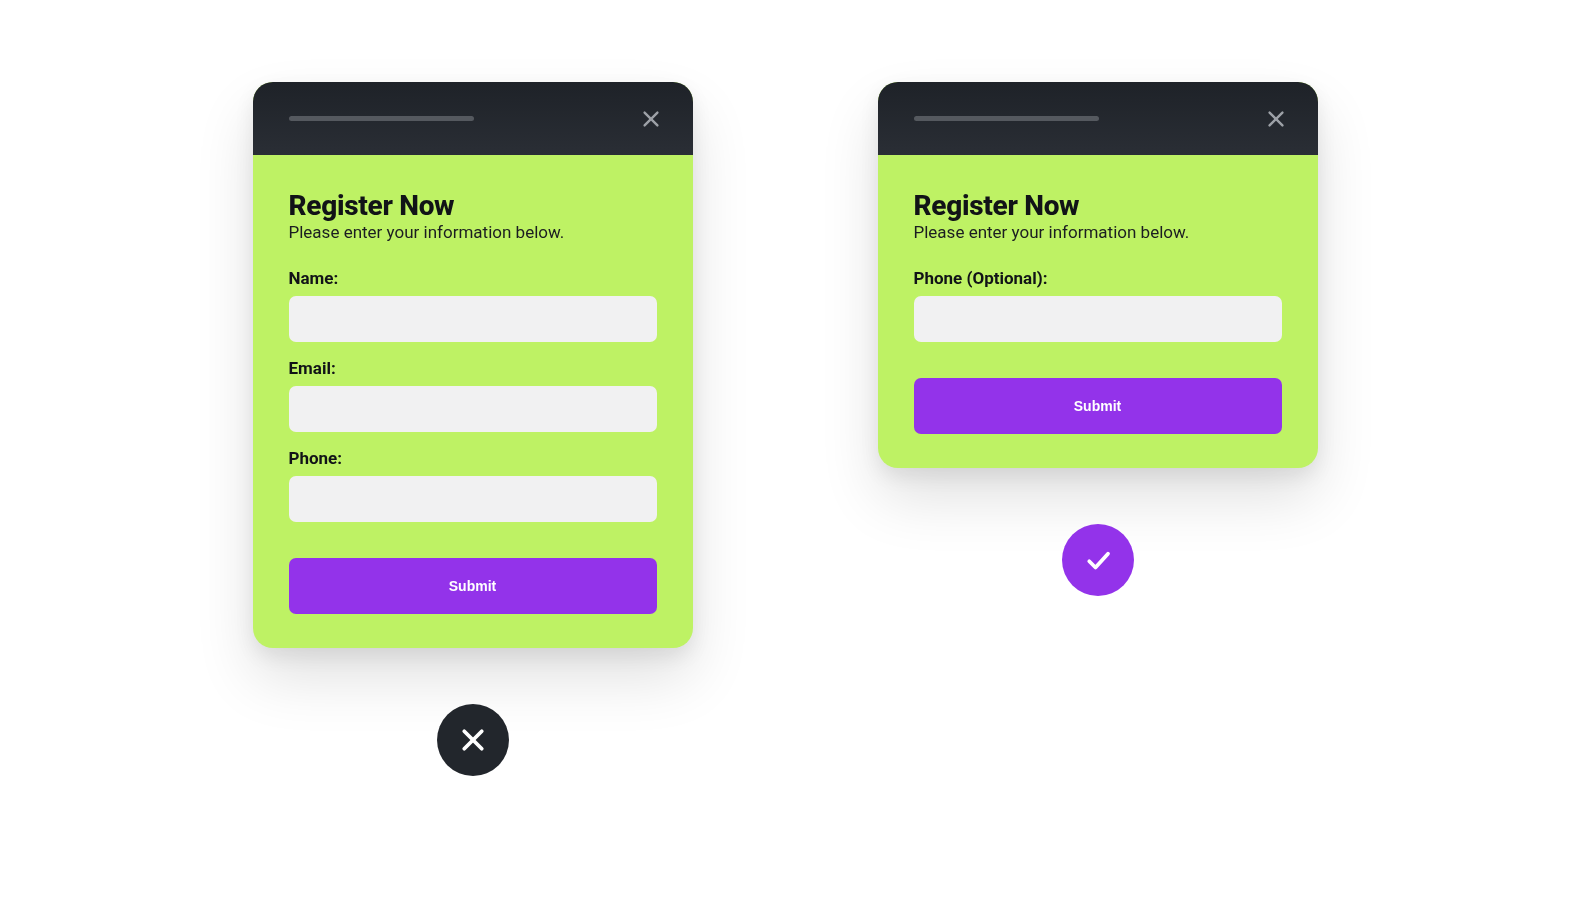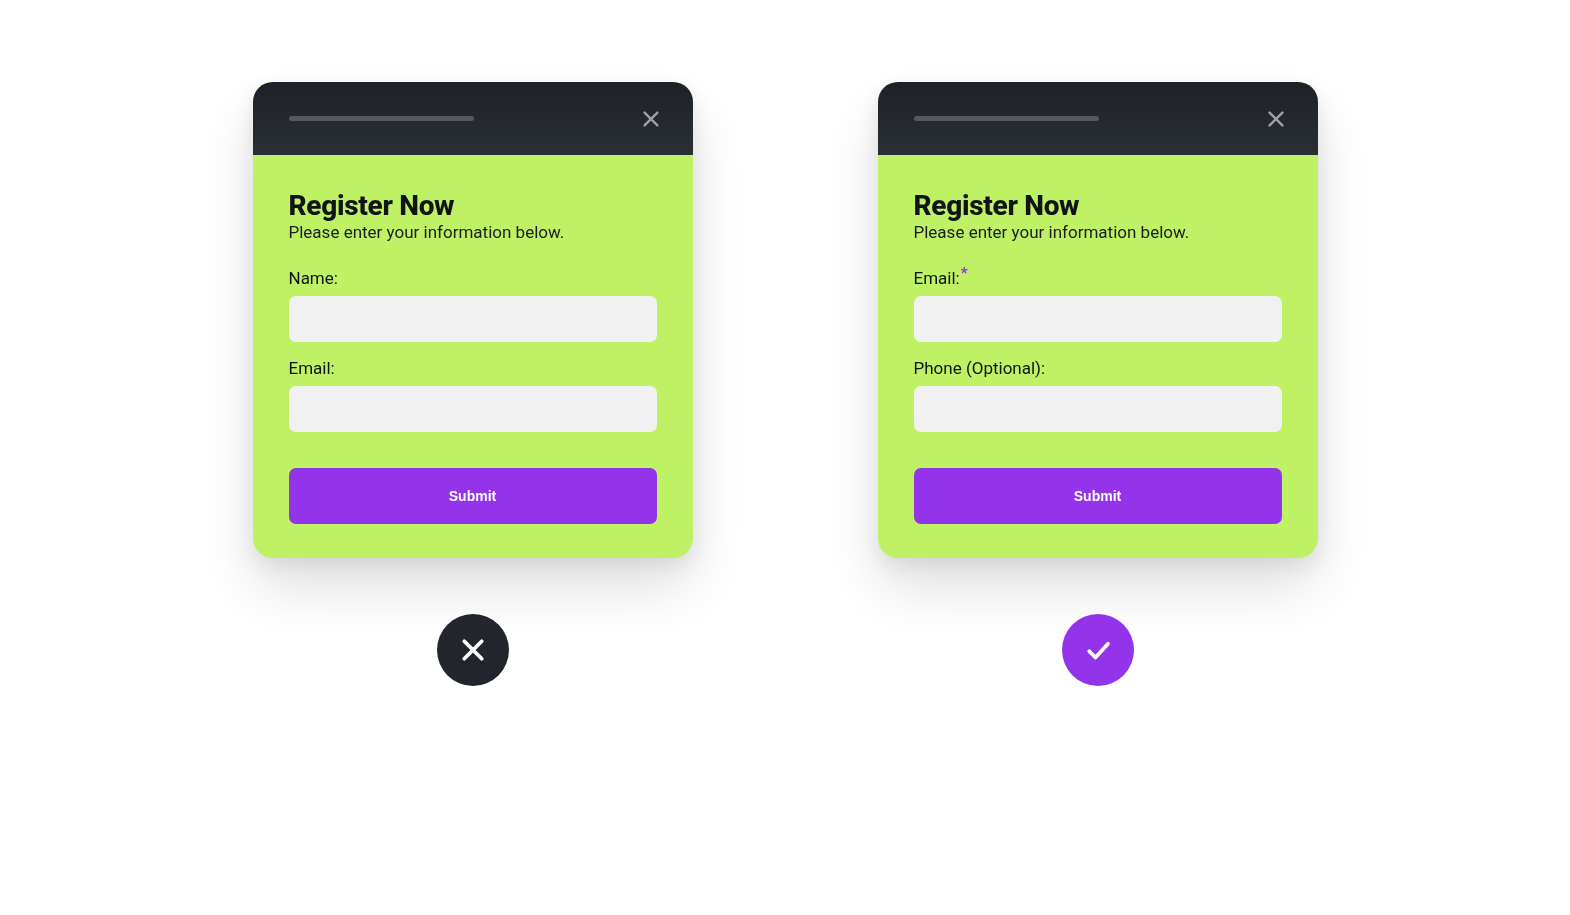--- a/index.html
+++ b/index.html
@@ -76,21 +76,21 @@
       font-weight: 400;
     }
     .form {
       margin-top: 26px;
     }
     .field {
       margin-bottom: 16px;
     }
     .label {
       font-size: 17px;
-      font-weight: 400;
+      font-weight: 700;
       color: #111317;
       display: inline-block;
       margin-bottom: 8px;
     }
     .req {
       color: #9333ea;
       font-weight: 800;
       font-size: 15px;
       vertical-align: super;
       margin-left: 1px;
@@ -164,20 +164,24 @@
         <div class="field">
           <span class="label">Name:</span><span class="req"></span>
           <input class="input" type="text" value="" style="">
         </div>
 
         <div class="field">
           <span class="label">Email:</span><span class="req"></span>
           <input class="input" type="text" value="" style="">
         </div>
 
+        <div class="field">
+          <span class="label">Phone:</span><span class="req"></span>
+          <input class="input" type="text" value="" style="">
+        </div>
 
         <button class="submit-btn">Submit</button>
       </div>
     </div>
   </div>
 
   <div class="verdict verdict-bad">
     <svg viewBox="0 0 24 24">
         <line x1="5" y1="5" x2="19" y2="19"></line>
         <line x1="19" y1="5" x2="5" y2="19"></line>
@@ -195,24 +199,20 @@
             <line x1="19" y1="5" x2="5" y2="19"></line>
           </svg>
       </div>
     </div>
     <div class="card-body">
       <h2 class="title">Register Now</h2>
       <p class="subtitle">Please enter your information below.</p>
       <div class="form">
 
 
-        <div class="field">
-          <span class="label">Email:</span><span class="req">*</span>
-          <input class="input" type="text" value="" style="">
-        </div>
 
         <div class="field">
           <span class="label">Phone (Optional):</span><span class="req"></span>
           <input class="input" type="text" value="" style="">
         </div>
 
         <button class="submit-btn">Submit</button>
       </div>
     </div>
   </div>

